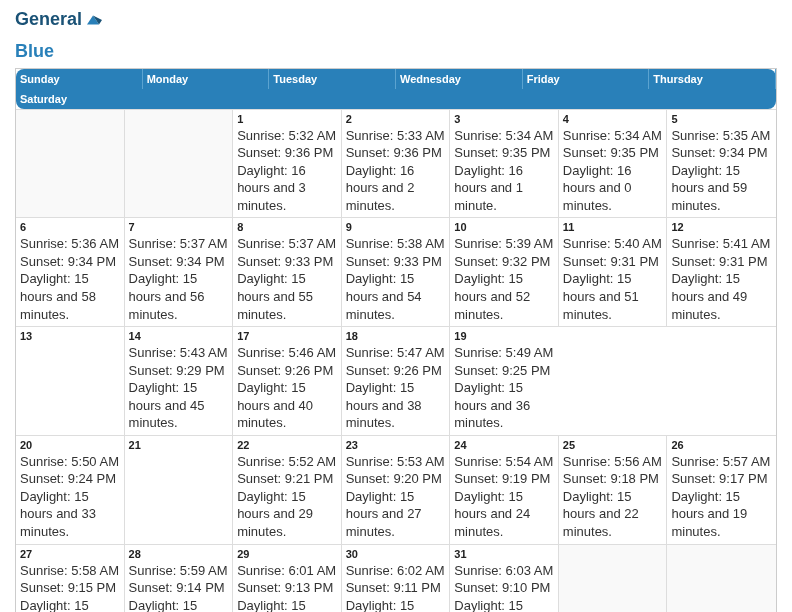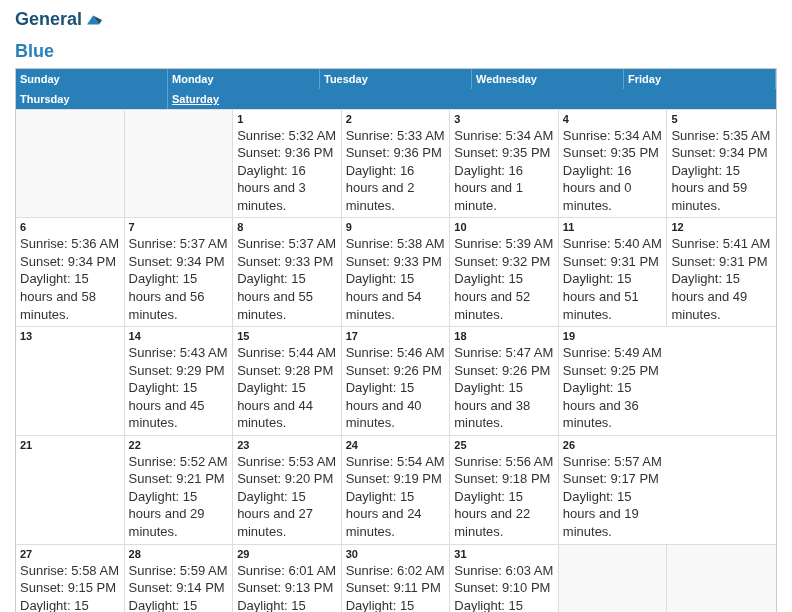--- a/index.html
+++ b/index.html
@@ -51,32 +51,33 @@
       color: #555;
     }
     .calendar {
       flex: 1;
       border: 1px solid #ccc;
       display: flex;
       flex-direction: column;
     }
     .cal-header {
       display: grid;
-      grid-template-columns: repeat(5, 1fr);
+      grid-template-columns: repeat(6, 1fr);
       background: #2980b9;
+      border-radius: 8px;
     }
     .cal-header-cell {
       color: #fff;
       font-size: 11px;
       font-weight: bold;
       padding: 4px 4px;
       text-align: left;
       border-right: 1px solid #5ba3d0;
     }
-    .cal-header-cell:last-child { border-right: none; text-decoration: underline; }
+    .cal-header-cell:last-child { border-right: none; }
     .cal-body {
       flex: 1;
       display: flex;
       flex-direction: column;
     }
     .cal-row {
       flex: 1;
       display: grid;
       grid-template-columns: repeat(7, 1fr);
       border-top: 1px solid #ddd;
@@ -193,37 +194,37 @@
         </div>
         <div class="cal-row">
           <div class="cal-cell">
             <div class="day-num">13</div>
           </div>
           <div class="cal-cell">
             <div class="day-num">14</div>
             <div class="cell-text">Sunrise: 5:43 AM<br>Sunset: 9:29 PM<br>Daylight: 15 hours and 45 minutes.</div>
           </div>
           <div class="cal-cell">
-            <div class="day-num">15</div>
-            <div class="cell-text">Sunrise: 5:44 AM<br>Sunset: 9:28 PM<br>Daylight: 15 hours and 44 minutes.</div>
-          </div>
-          <div class="cal-cell">
             <div class="day-num">17</div>
             <div class="cell-text">Sunrise: 5:46 AM<br>Sunset: 9:26 PM<br>Daylight: 15 hours and 40 minutes.</div>
           </div>
           <div class="cal-cell">
             <div class="day-num">18</div>
             <div class="cell-text">Sunrise: 5:47 AM<br>Sunset: 9:26 PM<br>Daylight: 15 hours and 38 minutes.</div>
           </div>
           <div class="cal-cell">
             <div class="day-num">19</div>
             <div class="cell-text">Sunrise: 5:49 AM<br>Sunset: 9:25 PM<br>Daylight: 15 hours and 36 minutes.</div>
           </div>
         </div>
         <div class="cal-row">
+          <div class="cal-cell">
+            <div class="day-num">20</div>
+            <div class="cell-text">Sunrise: 5:50 AM<br>Sunset: 9:24 PM<br>Daylight: 15 hours and 33 minutes.</div>
+          </div>
           <div class="cal-cell">
             <div class="day-num">21</div>
           </div>
           <div class="cal-cell">
             <div class="day-num">22</div>
             <div class="cell-text">Sunrise: 5:52 AM<br>Sunset: 9:21 PM<br>Daylight: 15 hours and 29 minutes.</div>
           </div>
           <div class="cal-cell">
             <div class="day-num">23</div>
             <div class="cell-text">Sunrise: 5:53 AM<br>Sunset: 9:20 PM<br>Daylight: 15 hours and 27 minutes.</div>

